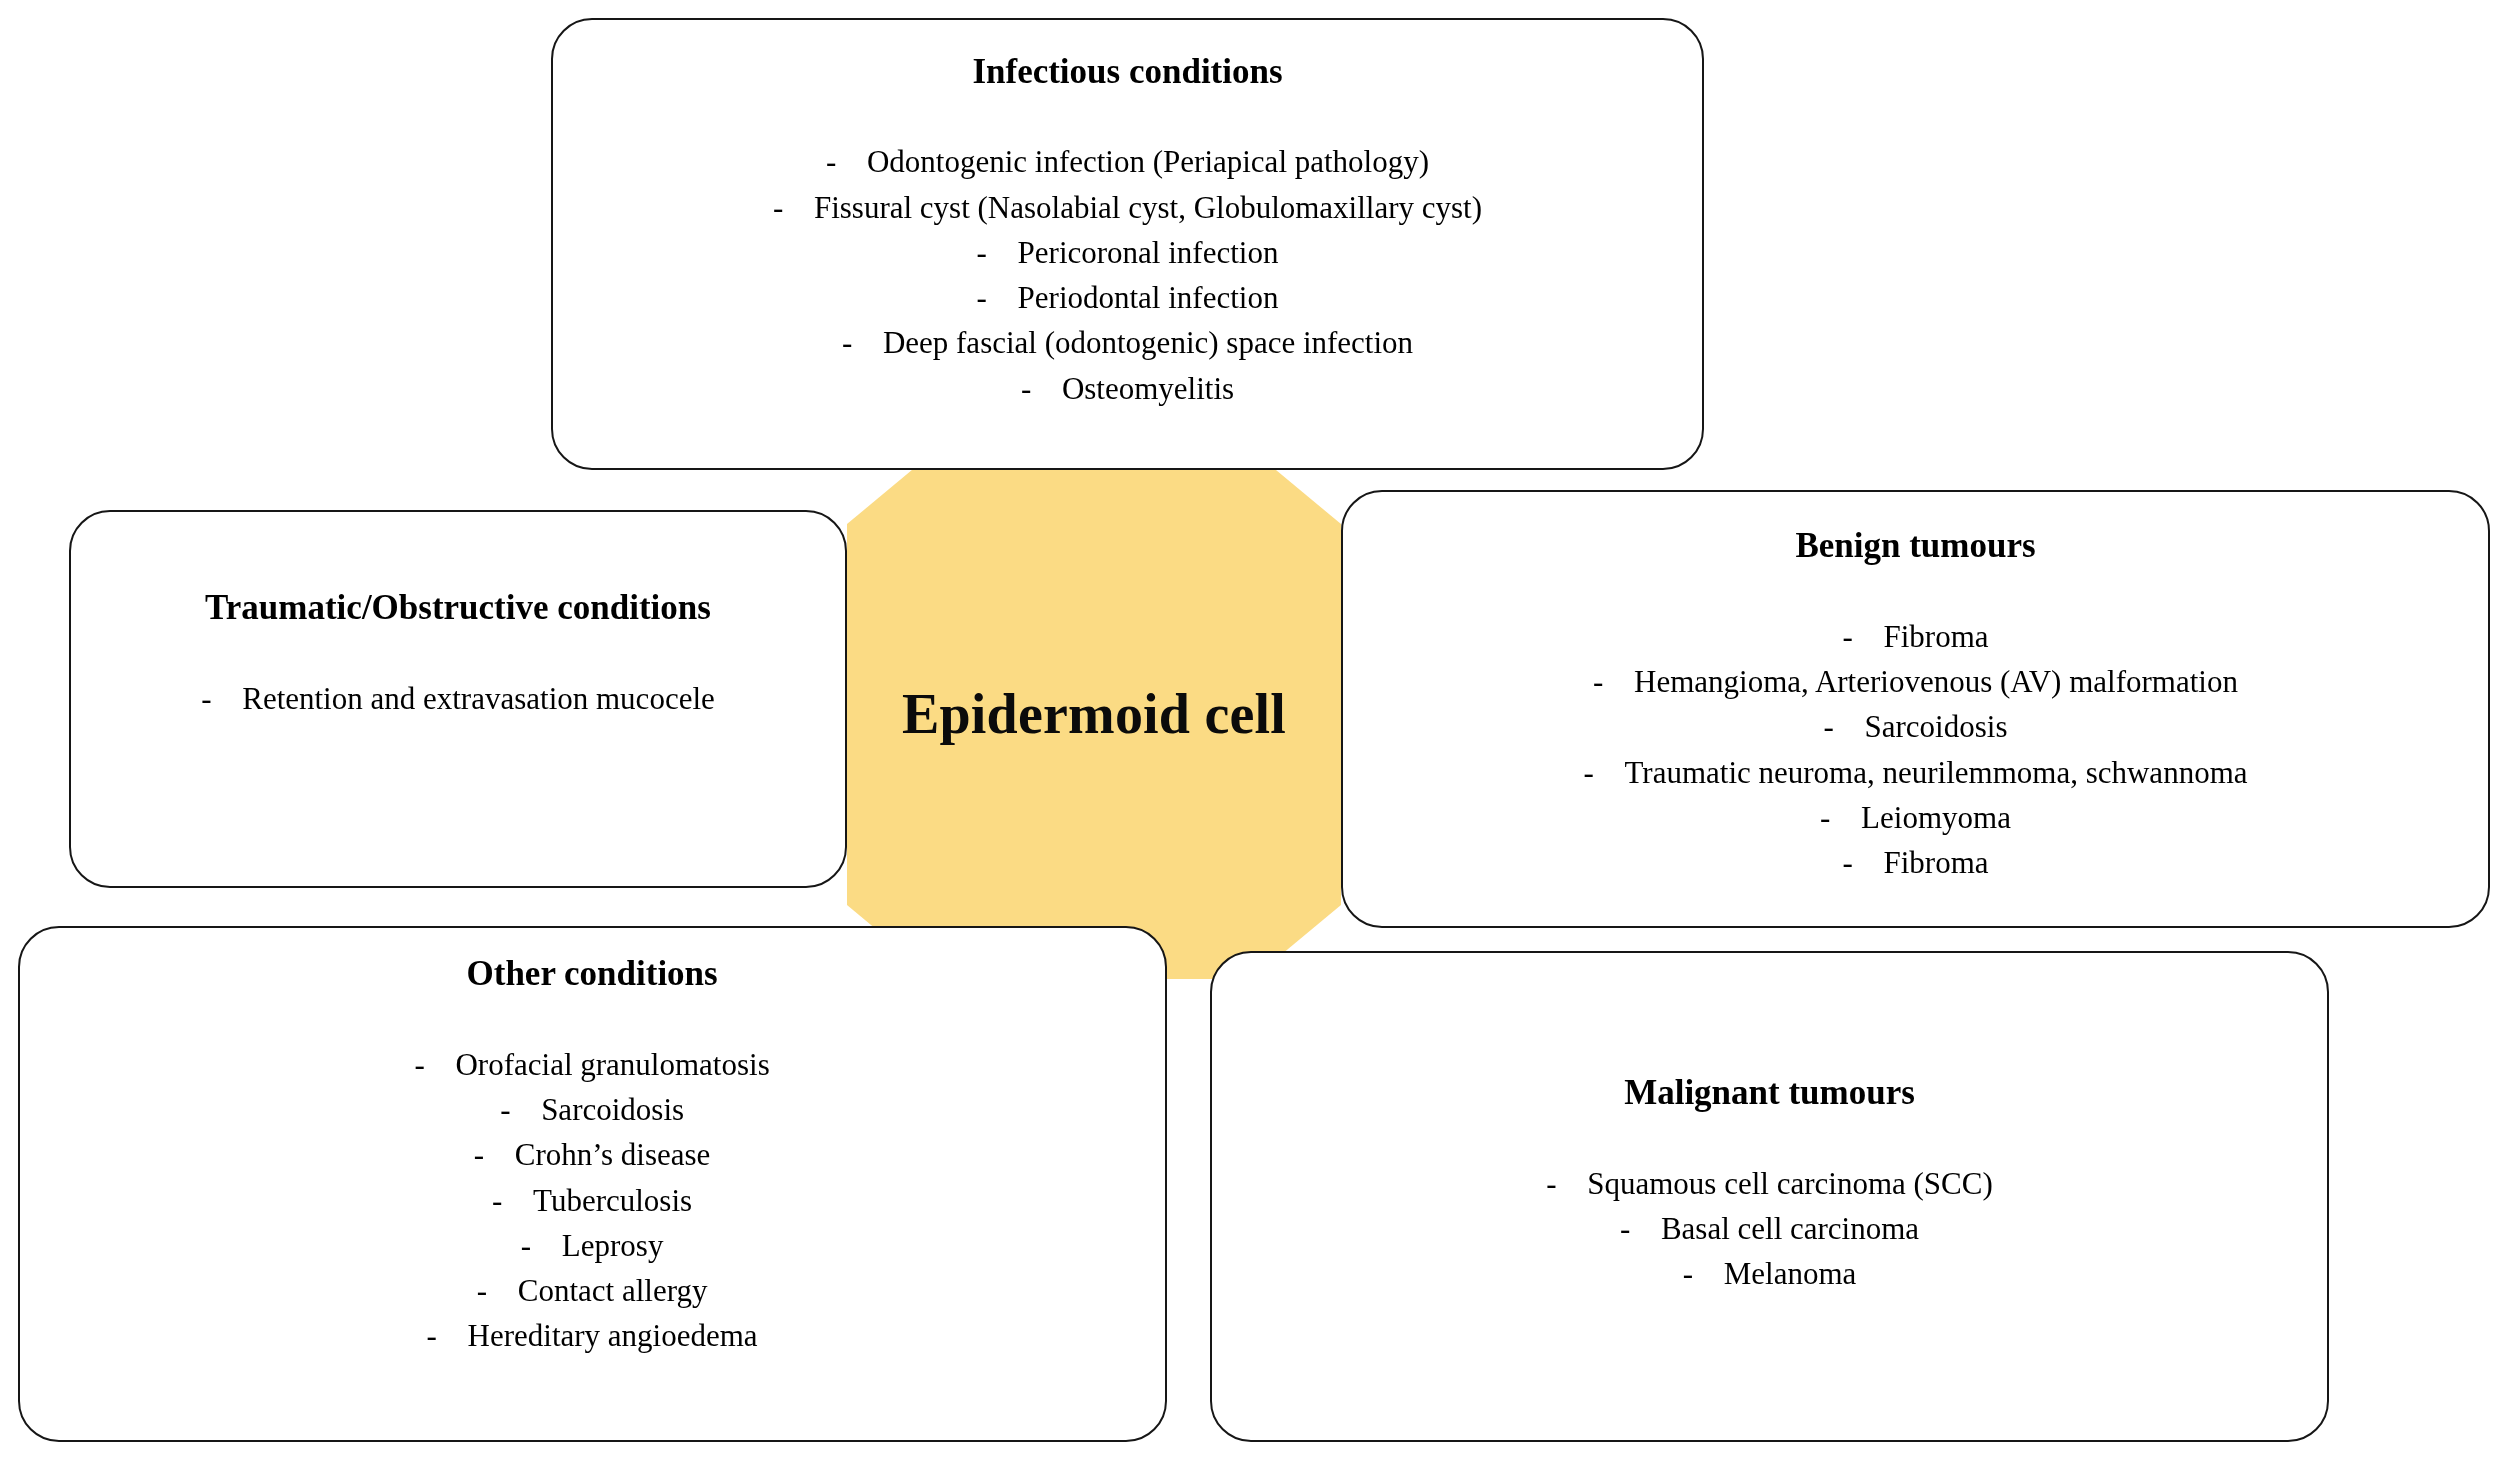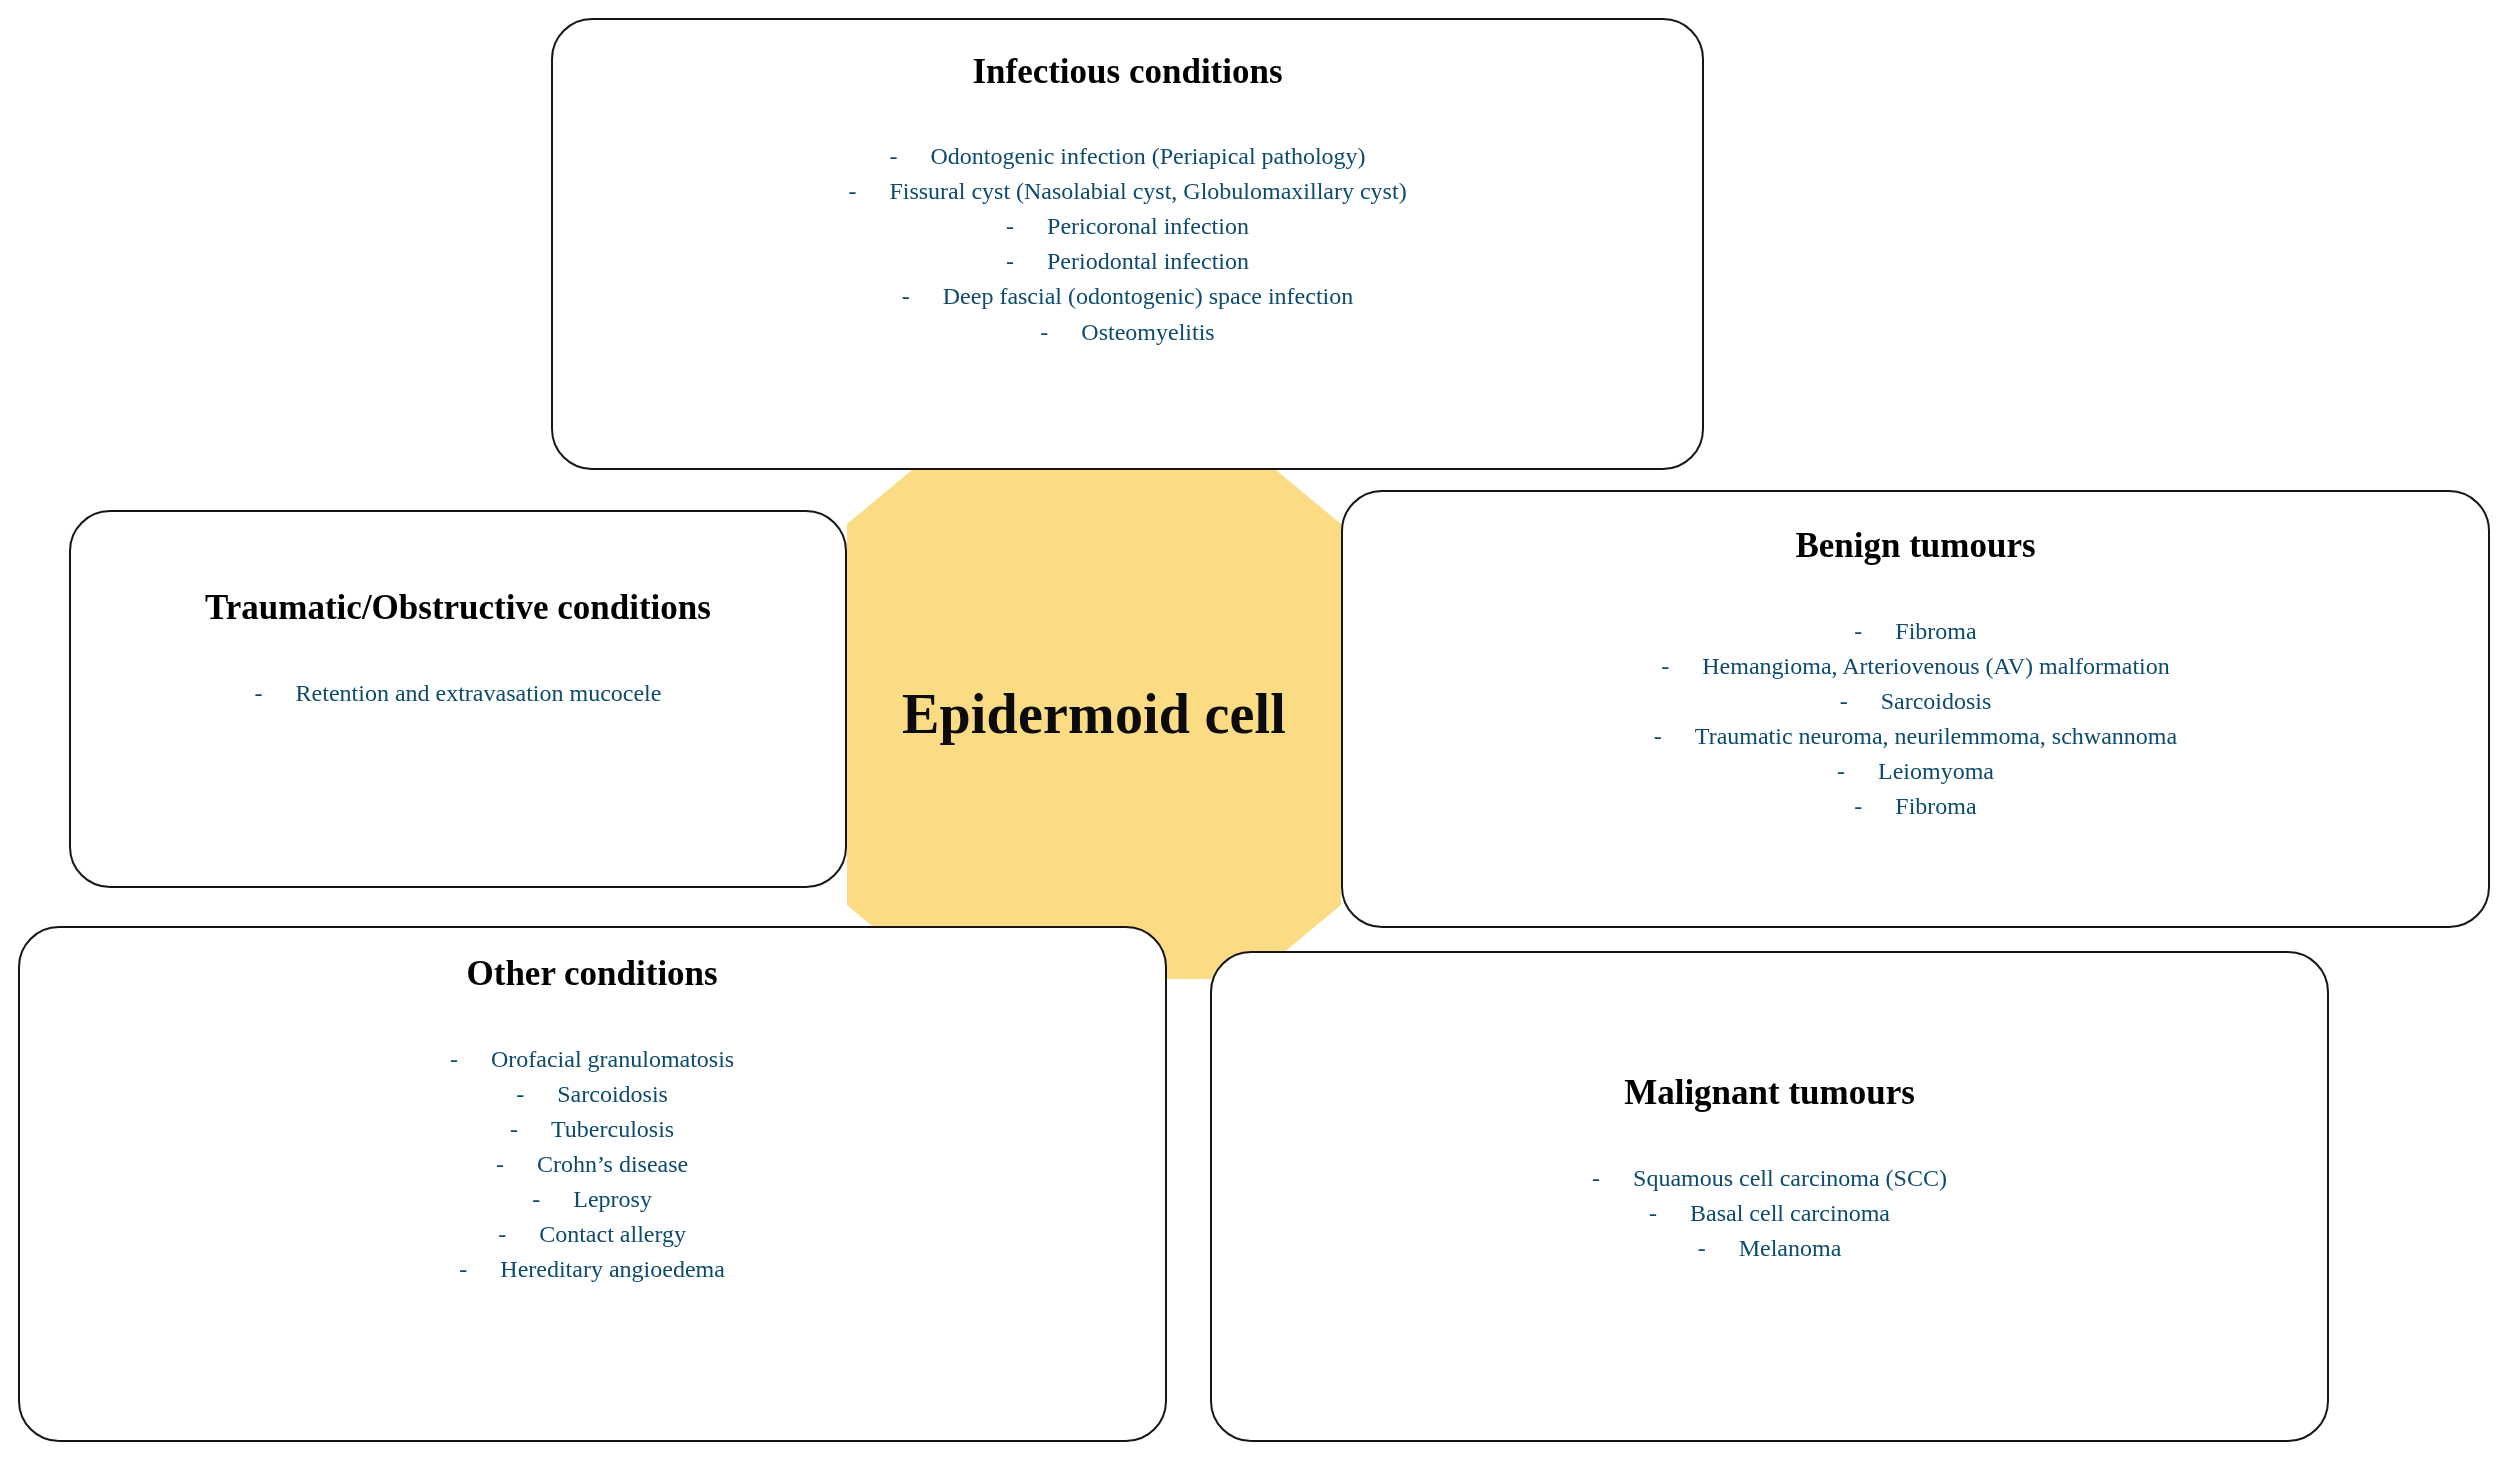--- a/index.html
+++ b/index.html
@@ -62,23 +62,23 @@
     color: #000000;
     margin: 0;
   }
   .card-list {
     list-style: none;
     margin: 0;
     padding: 0;
     text-align: center;
   }
   .card-list li {
-    font-size: 24px;
+    font-size: 31px;
     line-height: 1.46;
-    color: #0c4a6e;
+    color: #000000;
     white-space: nowrap;
   }
   .dash {
     display: inline-block;
     min-width: 41px;
     text-align: left;
   }
 
   
   #card-infectious      { left: 551px;  top: 17.6px;   width: 1153px; height: 452px; }
@@ -149,22 +149,22 @@
       </ul>
     </div>
   </div>
 
   <div id="card-other" class="card">
     <div class="card-inner">
       <div class="card-title">Other conditions</div>
       <ul class="card-list">
         <li><span class="dash">-</span><span>Orofacial granulomatosis</span></li>
         <li><span class="dash">-</span><span>Sarcoidosis</span></li>
+        <li><span class="dash">-</span><span>Crohn’s disease</span></li>
         <li><span class="dash">-</span><span>Tuberculosis</span></li>
-        <li><span class="dash">-</span><span>Crohn’s disease</span></li>
         <li><span class="dash">-</span><span>Leprosy</span></li>
         <li><span class="dash">-</span><span>Contact allergy</span></li>
         <li><span class="dash">-</span><span>Hereditary angioedema</span></li>
       </ul>
     </div>
   </div>
 
   <div id="card-malignant" class="card">
     <div class="card-inner">
       <div class="card-title">Malignant tumours</div>

